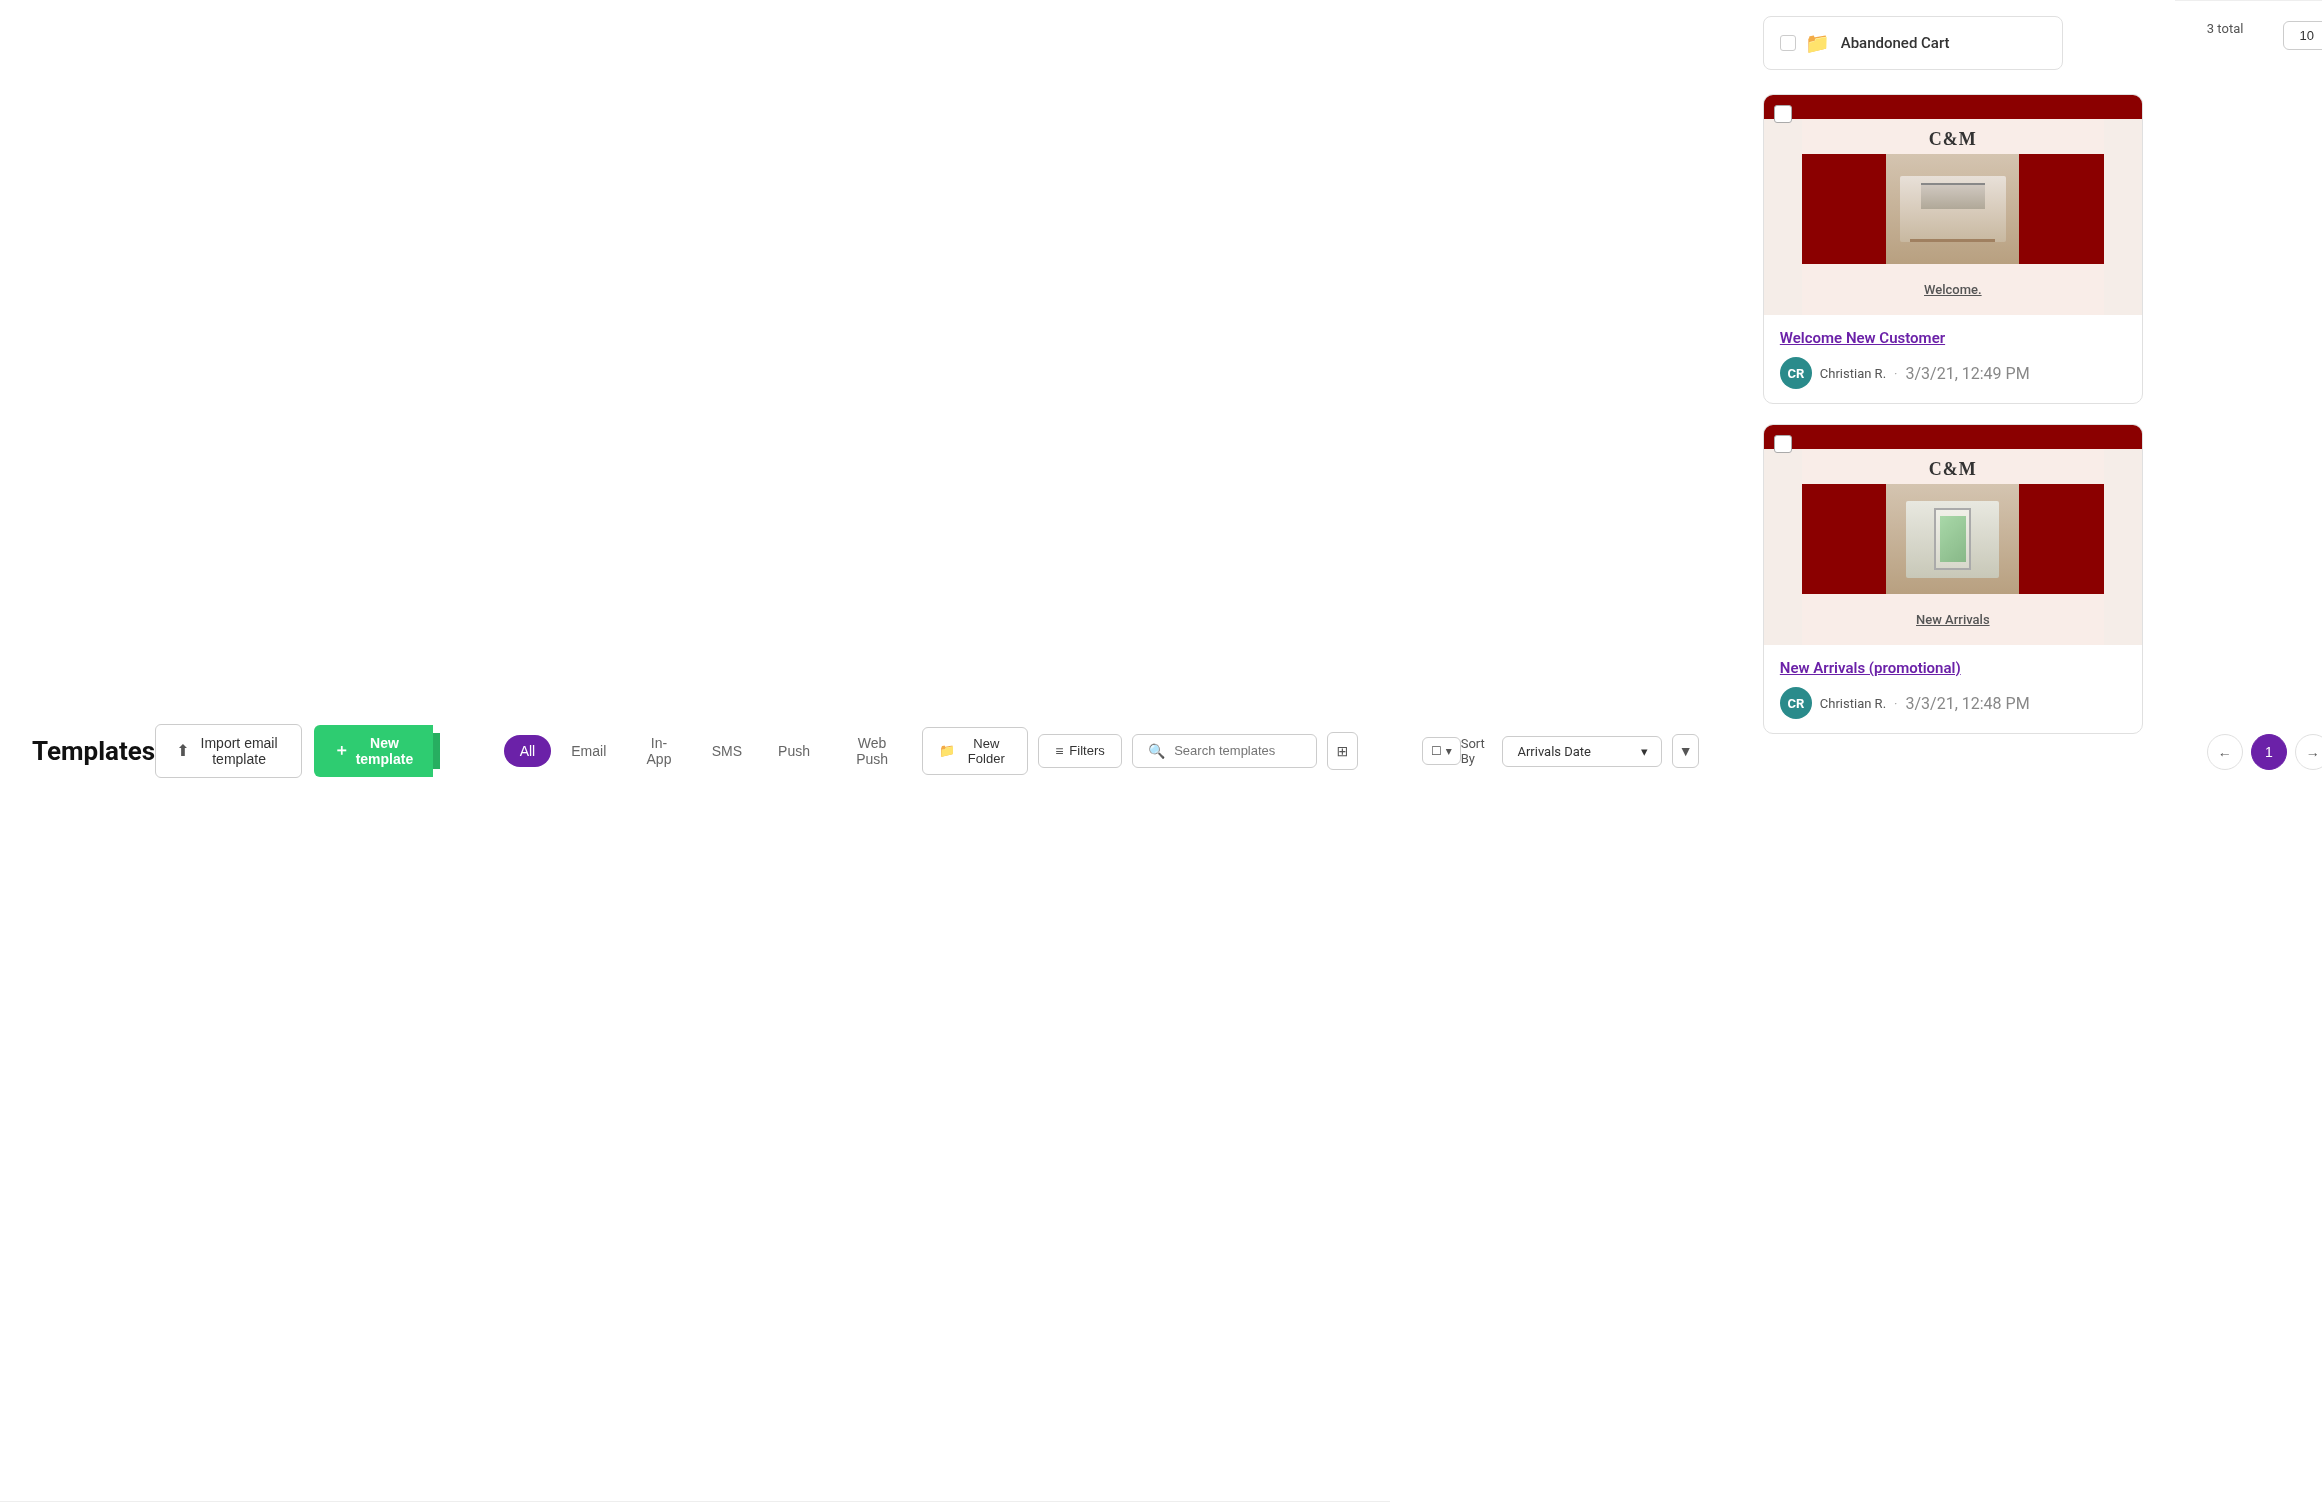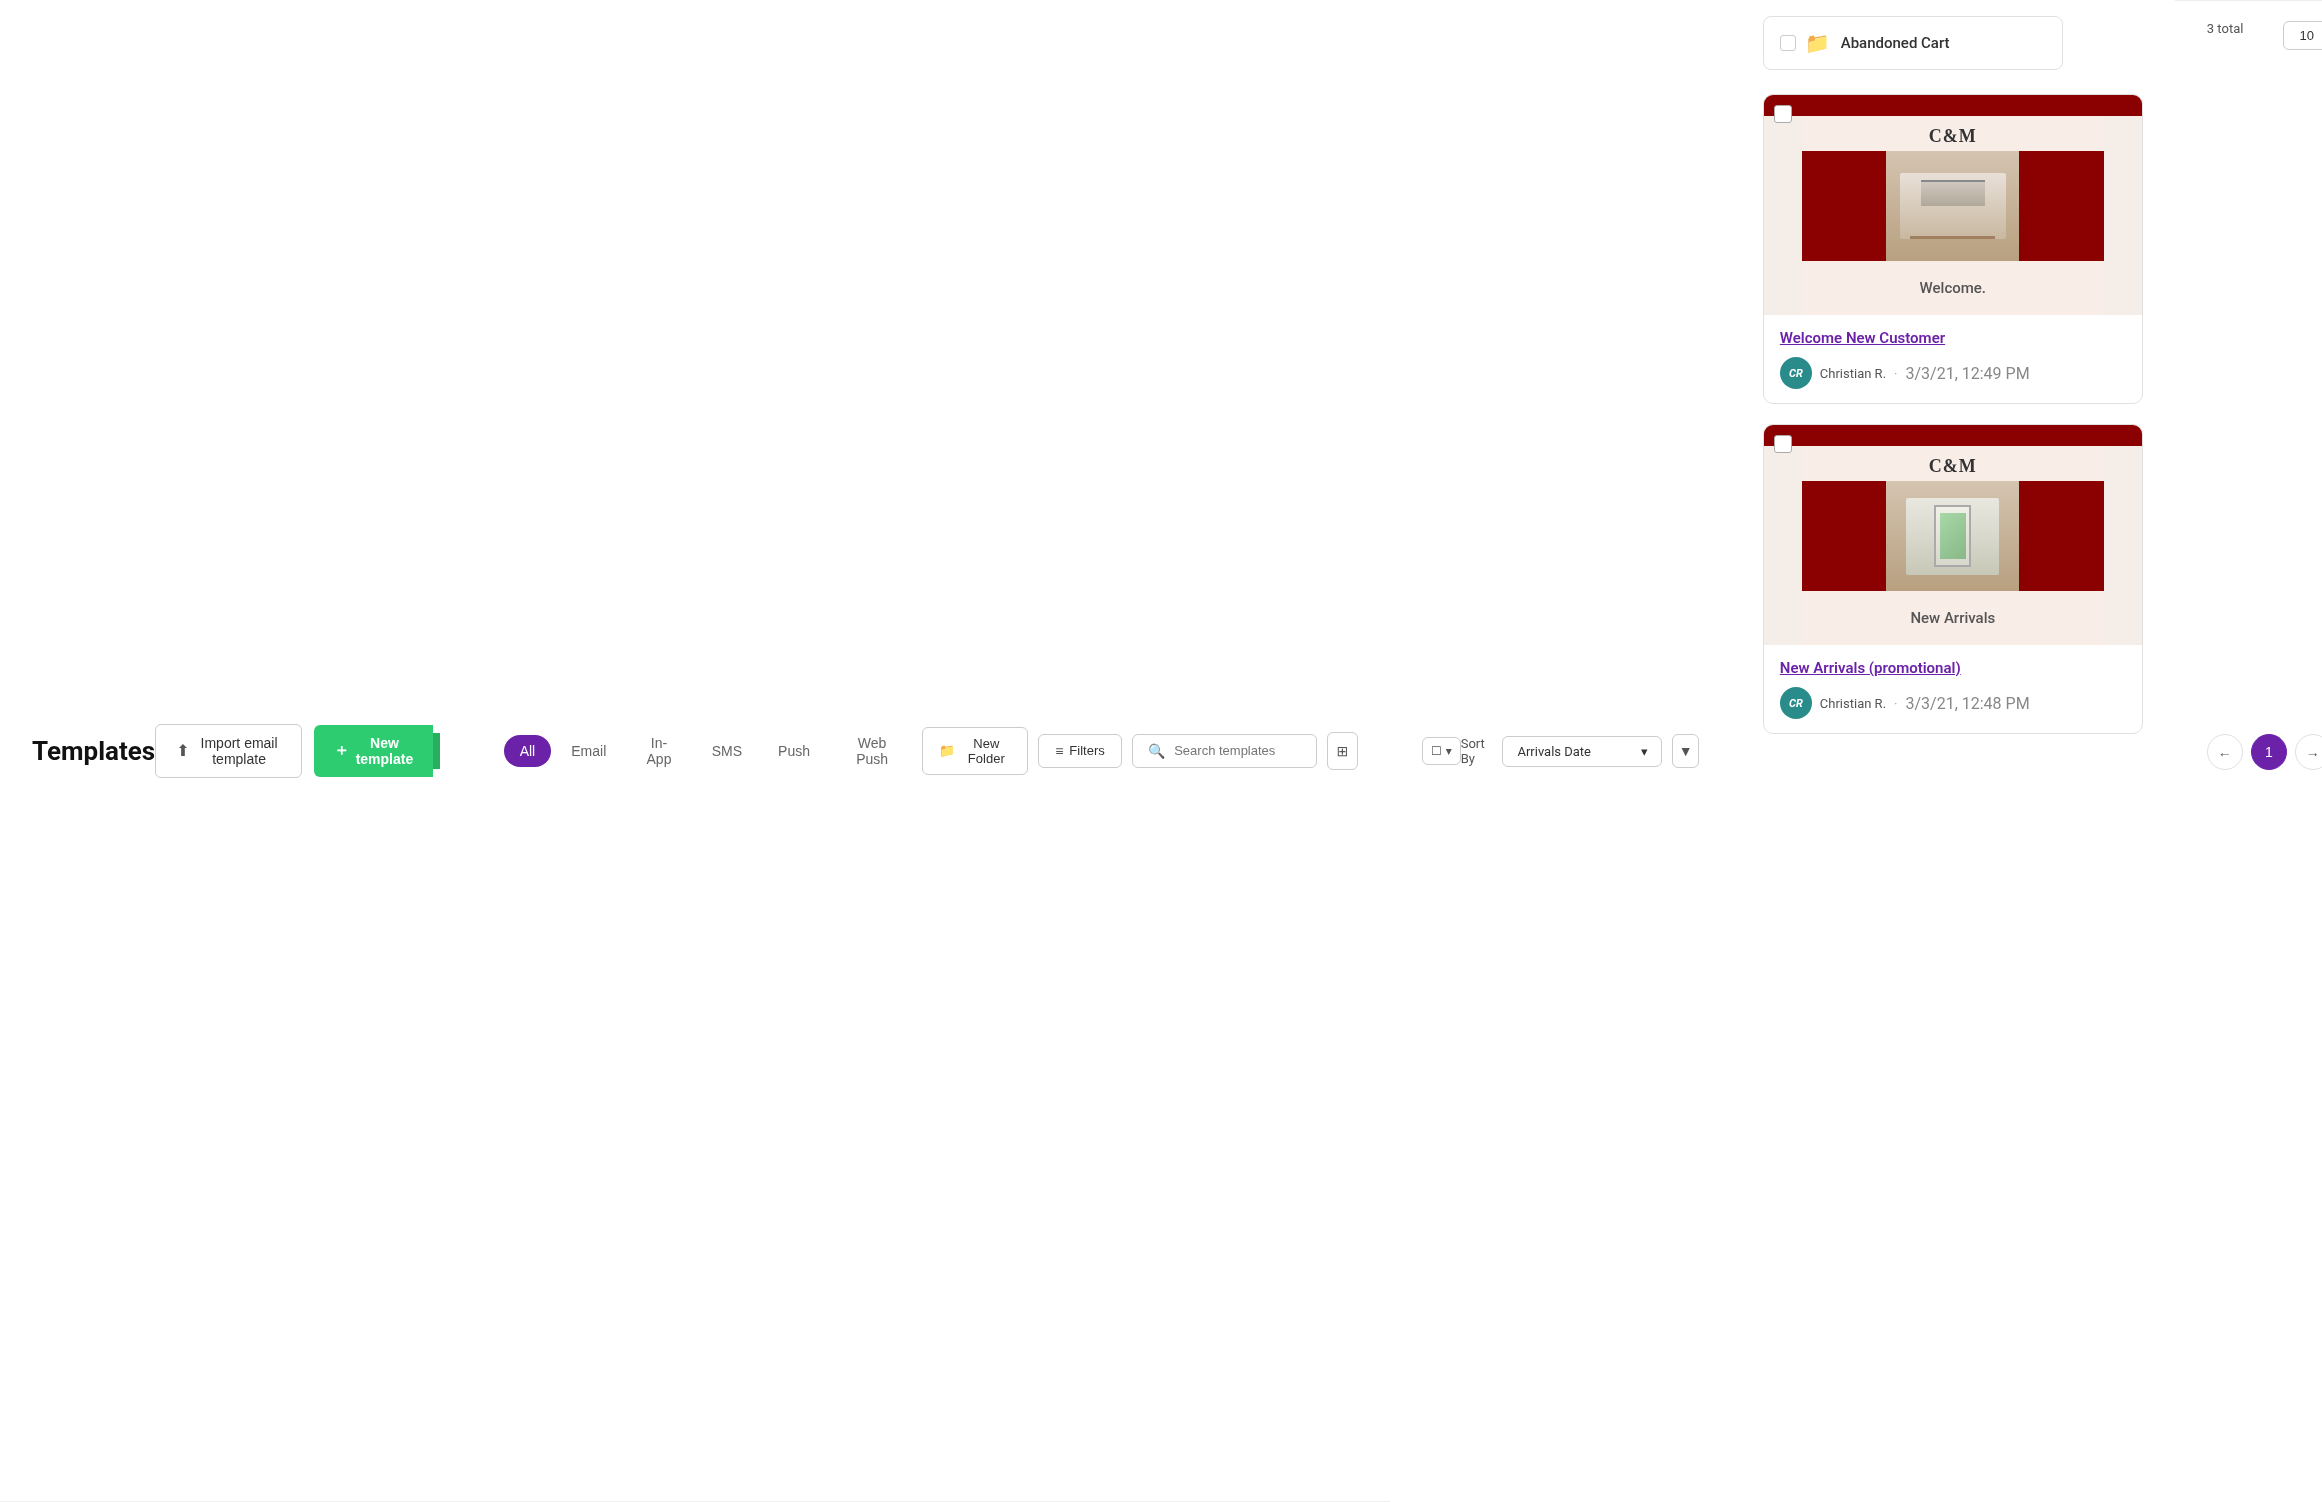--- a/index.html
+++ b/index.html
@@ -349,24 +349,25 @@
       left: 28%;
       right: 28%;
       top: 0;
       bottom: 0;
       background: linear-gradient(to bottom, #d4c4b0 0%, #b8a080 100%);
       display: flex;
       align-items: center;
       justify-content: center;
     }
     .email-caption {
-      font-size: 15px;
+      font-size: 13px;
       font-weight: 500;
       color: #555;
       padding: 18px 0;
+      text-decoration: underline;
     }
     .card-info {
       padding: 14px 16px;
     }
     .card-title {
       font-size: 15px;
       color: #6b21a8;
       text-decoration: underline;
       font-weight: 600;
       margin-bottom: 10px;
@@ -379,23 +380,22 @@
     }
     .avatar {
       width: 32px;
       height: 32px;
       border-radius: 50%;
       background: #2a8b8b;
       color: #fff;
       display: flex;
       align-items: center;
       justify-content: center;
-      font-size: 11px;
+      font-size: 13px;
       font-weight: 700;
-      font-style: italic;
     }
     .card-author {
       font-size: 13px;
       color: #555;
     }
     .card-date {
       font-size: 16px;
       color: #888;
     }
     .dot {

